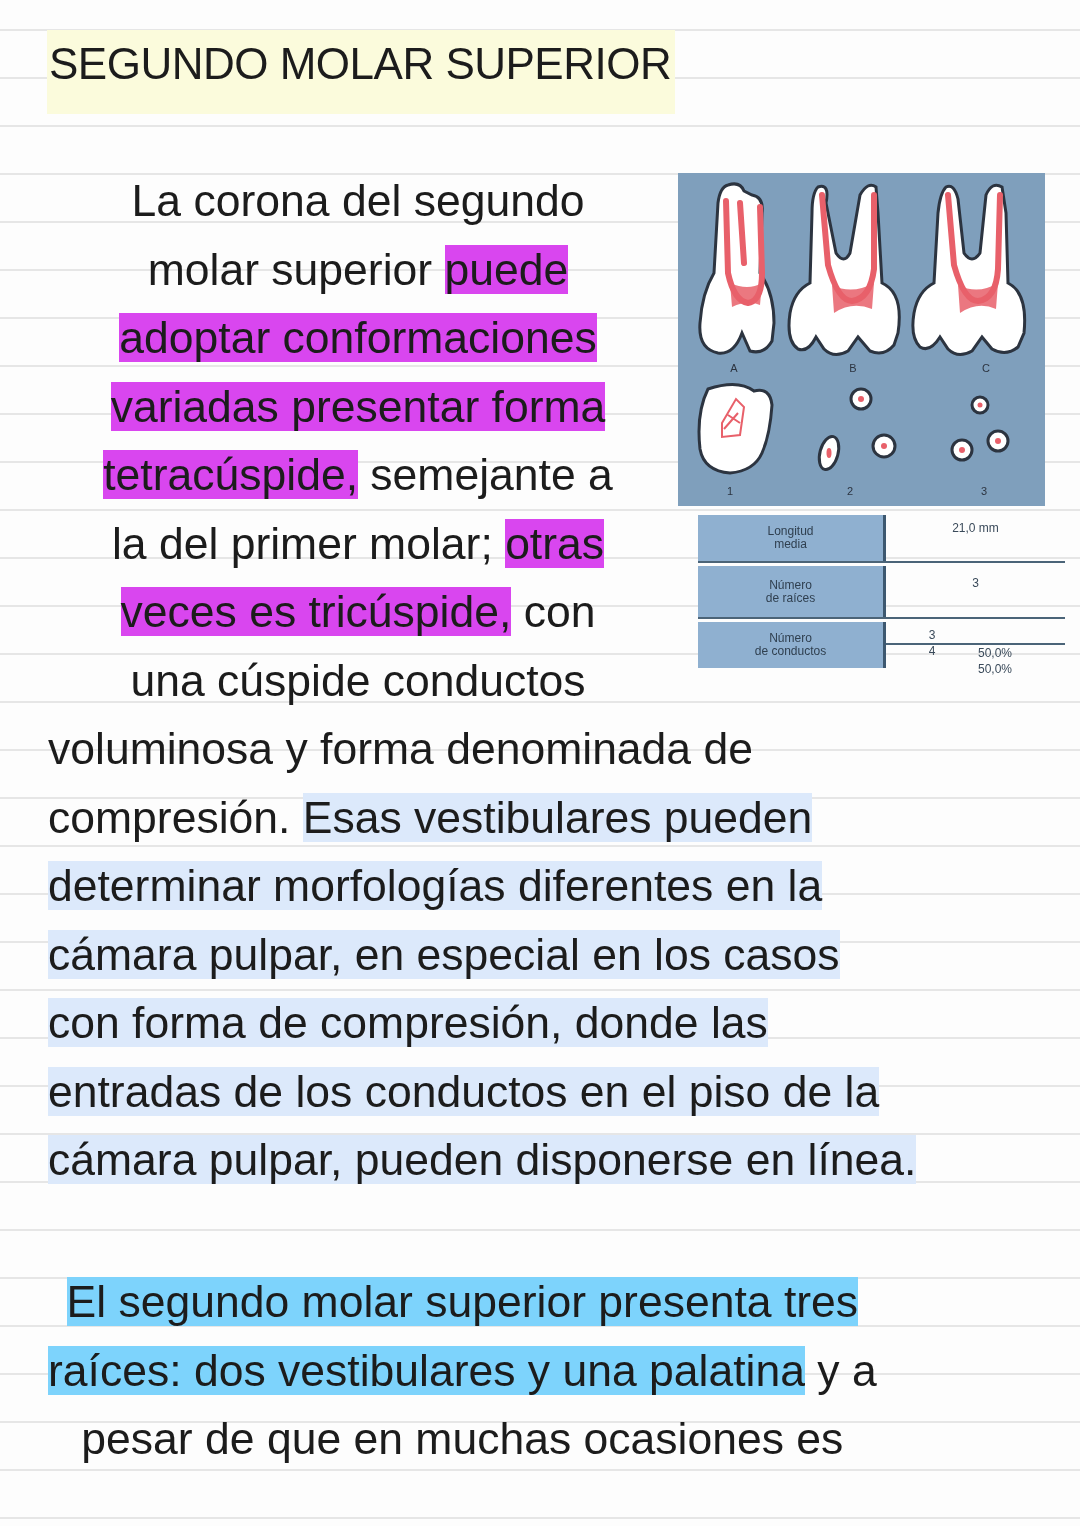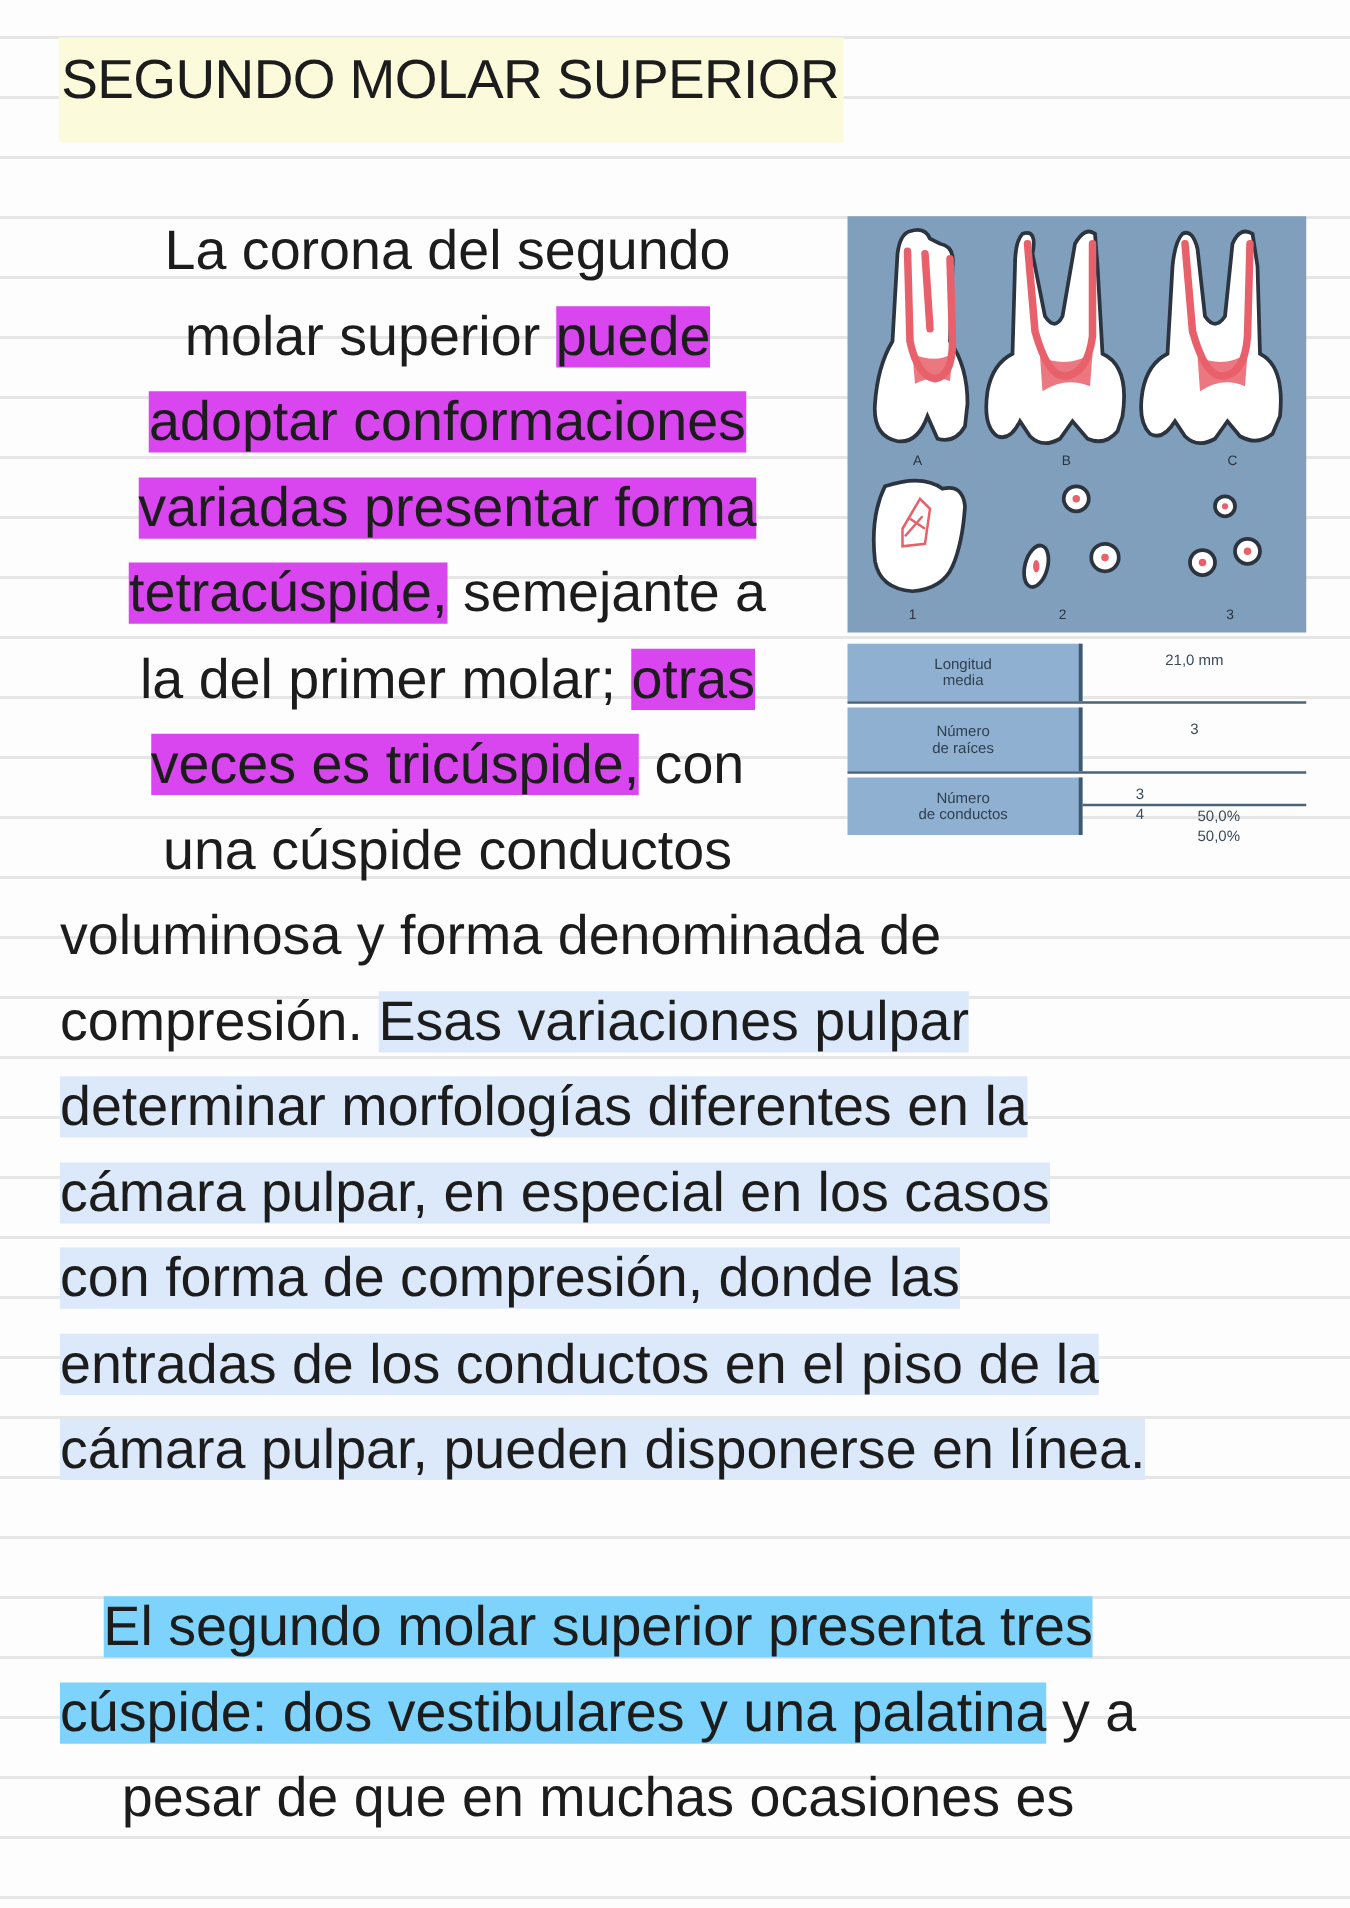--- a/index.html
+++ b/index.html
@@ -25,21 +25,21 @@
   .hl-peach { background: #7dd3fc; }
   .p1 { top: 167px; width: 620px; }
   .p3 { top: 1268px; }
   
   .figure {
     position: absolute; left: 678px; top: 173px; width: 367px; height: 333px;
     background: #7f9fbc;
   }
   .figure svg { width: 100%; height: 100%; display: block; }
   .tbl {
-    position: absolute; left: 678px; top: 513px; width: 367px; height: 155px;
+    position: absolute; left: 698px; top: 513px; width: 367px; height: 155px;
     font-size: 12px; color: #3a4a5a; font-family: "Liberation Sans", sans-serif; padding-left: 13px;
   }
   .tbl .row { position: absolute; left: 0; width: 367px; display: flex; }
   .tbl .lab {
     width: 185px; background: #8fb0d0; border-right: 3px solid #3d5870;
     display: flex; align-items: center; justify-content: center; text-align: center;
     line-height: 13px; font-size: 12px; color: #2f3f4f;
   }
   .tbl .val { flex: 1; position: relative; text-align: center; font-size: 12px; }
   .tbl .sep { position: absolute; left: 0; width: 367px; height: 2px; background: #4b6478; }
@@ -59,21 +59,21 @@
 <p class="para p1">
     <span class="ln"><span>La corona del segundo</span></span>
     <span class="ln"><span>molar superior </span><span class="hl-green">puede</span></span>
     <span class="ln"><span class="hl-green">adoptar conformaciones</span></span>
     <span class="ln"><span class="hl-green">variadas presentar forma</span></span>
     <span class="ln"><span class="hl-green">tetracúspide,</span><span> semejante a</span></span>
     <span class="ln"><span>la del primer molar; </span><span class="hl-green">otras</span></span>
     <span class="ln"><span class="hl-green">veces es tricúspide,</span><span> con</span></span>
     <span class="ln"><span>una cúspide conductos</span></span>
     <span class="ln"><span>voluminosa y forma denominada de</span></span>
-    <span class="ln"><span>compresión. </span><span class="hl-blue">Esas variaciones pulpar</span></span>
+    <span class="ln"><span>compresión. </span><span class="hl-blue">Esas vestibulares pueden</span></span>
     <span class="ln"><span class="hl-blue">determinar morfologías diferentes en la</span></span>
     <span class="ln"><span class="hl-blue">cámara pulpar, en especial en los casos</span></span>
     <span class="ln"><span class="hl-blue">con forma de compresión, donde las</span></span>
     <span class="ln"><span class="hl-blue">entradas de los conductos en el piso de la</span></span>
     <span class="ln"><span class="hl-blue">cámara pulpar, pueden disponerse en línea.</span></span>
   </p>
 
 <div class="figure">
   <svg viewBox="0 0 367 333" xmlns="http://www.w3.org/2000/svg">
     <g stroke="#2c3440" stroke-width="3" fill="#ffffff">
@@ -155,15 +155,15 @@
       <div class="cond" style="top:22px">
           <span>4</span>
           <span>50,0%</span>
         </div>
     </div>
   </div>
 </div>
 
 <p class="para p3">
     <span class="ln"><span class="hl-peach">El segundo molar superior presenta tres</span></span>
-    <span class="ln"><span class="hl-peach">cúspide: dos vestibulares y una palatina</span><span> y a</span></span>
+    <span class="ln"><span class="hl-peach">raíces: dos vestibulares y una palatina</span><span> y a</span></span>
     <span class="ln"><span>pesar de que en muchas ocasiones es</span></span>
   </p>
 
 </body></html>

